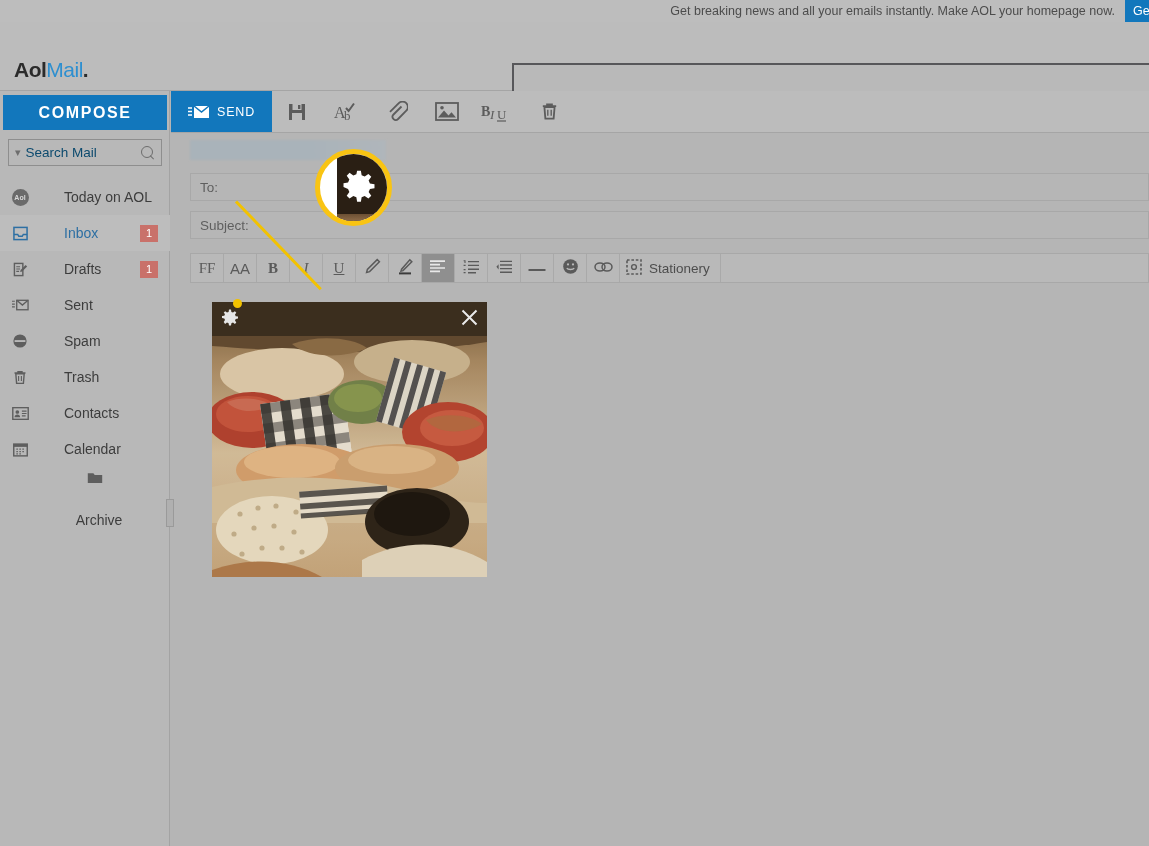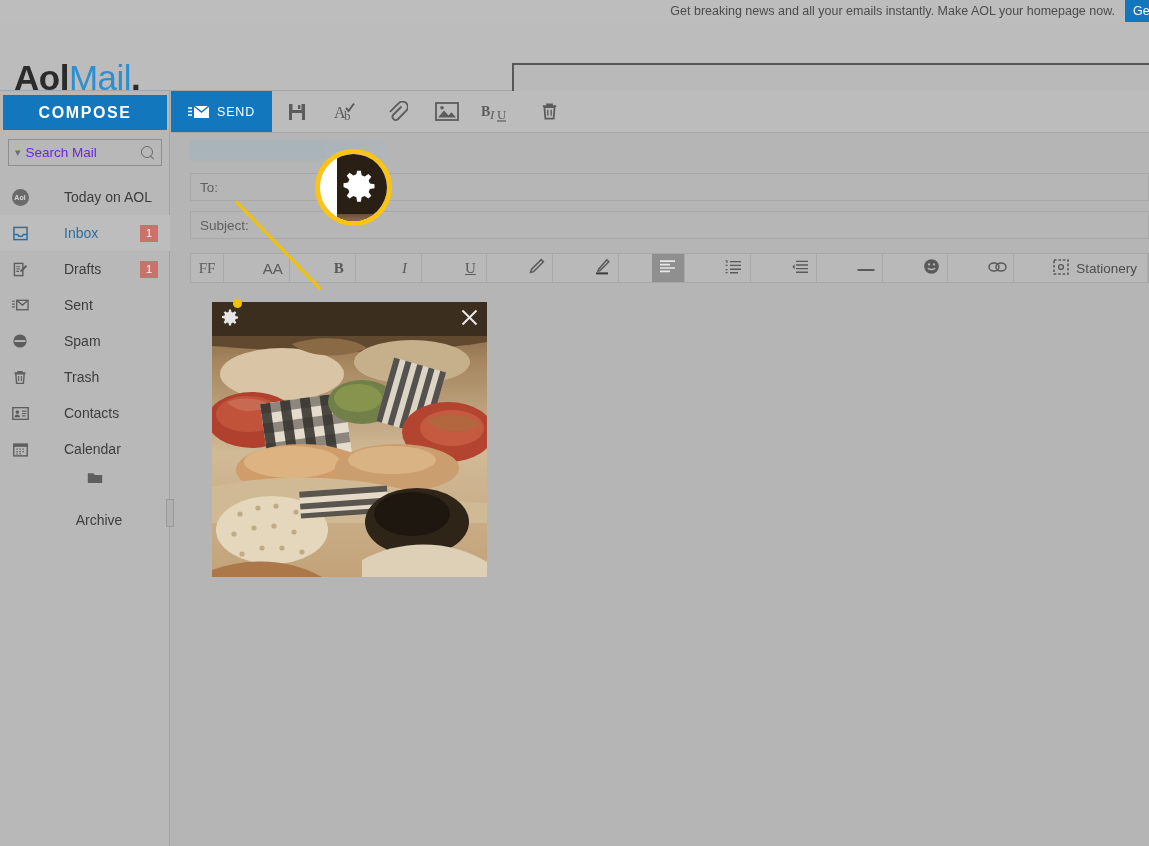--- a/index.html
+++ b/index.html
@@ -25,21 +25,21 @@
     background: #1277bc; color: #ffffff; font-size: 12.5px;
     height: 22px; line-height: 22px; padding: 0 8px; white-space: nowrap;
     overflow: hidden; width: 24px;
   }
 
   
   .header {
     position: absolute; left: 0; top: 22px; width: 1149px; height: 69px;
     background: #bcbcbc; border-bottom: 1px solid #a5a5a5;
   }
-  .logo { position: absolute; left: 14px; top: 36px; font-size: 35px; font-weight: bold; letter-spacing: -0.5px; }
+  .logo { position: absolute; left: 14px; top: 36px; font-size: 21px; font-weight: bold; letter-spacing: -0.5px; }
   .logo .aol { color: #2b2b2b; }
   .logo .mail { color: #2d8fd0; font-weight: normal; }
   .logo .dot { color: #2b2b2b; }
   .header-search {
     position: absolute; left: 512px; top: 41px; width: 650px; height: 36px;
     background: #b9b9b9; border: 2px solid #57575a;
   }
   .header-search input {
     width: 100%; height: 100%; background: transparent; border: 0; outline: none;
     font-size: 14px; color: #333; padding: 0 8px; font-family: "Liberation Sans", sans-serif;
@@ -55,21 +55,21 @@
     background: #1277bc; color: #ffffff; font-size: 16px; font-weight: bold;
     letter-spacing: 1.6px; display: flex; align-items: center; justify-content: center;
     cursor: pointer;
   }
   .search-mail {
     position: absolute; left: 8px; top: 48px; width: 154px; height: 27px;
     border: 1px solid #8e8e8e; background: #b8b8b8;
     display: flex; align-items: center; padding: 0 6px; gap: 5px;
   }
   .search-mail .chev { color: #6d6d6d; font-size: 11px; line-height: 1; }
-  .search-mail .ph { color: #6d28d9; font-size: 13.5px; flex: 1; }
+  .search-mail .ph { color: #0c4a6e; font-size: 13.5px; flex: 1; }
   .search-mail .mag { width: 14px; height: 14px; position: relative; }
   .search-mail .mag::before {
     content: ""; position: absolute; left: 0; top: 0; width: 10px; height: 10px;
     border: 1.4px solid #6d6d6d; border-radius: 50%;
   }
   .search-mail .mag::after {
     content: ""; position: absolute; left: 9px; top: 9px; width: 5px; height: 1.4px;
     background: #6d6d6d; transform: rotate(45deg); transform-origin: left center;
   }
 
@@ -124,21 +124,21 @@
     position: absolute; left: 190px; top: 140px; width: 196px; height: 20px;
     background: linear-gradient(90deg,#a9b3ba 0%, #a9b3ba 60%, #b0b6bb 100%);
     filter: blur(1px);
   }
   #field-to { top: 173px; }
   #field-subject { top: 211px; }
 
   .format-bar {
     position: absolute; left: 190px; top: 253px; width: 959px; height: 30px;
     background: #b9b9b9; border: 1px solid #a8a8a8;
-    display: flex; align-items: stretch; justify-content: space-between;
+    display: flex; align-items: stretch;
   }
   .fb {
     min-width: 33px; display: flex; align-items: center; justify-content: center;
     border-right: 1px solid #a9a9a9; color: #5a5a5a; font-size: 14px; cursor: pointer;
     position: relative;
   }
   .fb.active { background: #8f8f8f; color: #e8e8e8; }
   .fb.stationery { padding: 0 10px 0 6px; gap: 7px; font-size: 13.5px; color: #4d4d4d; }
 
   

